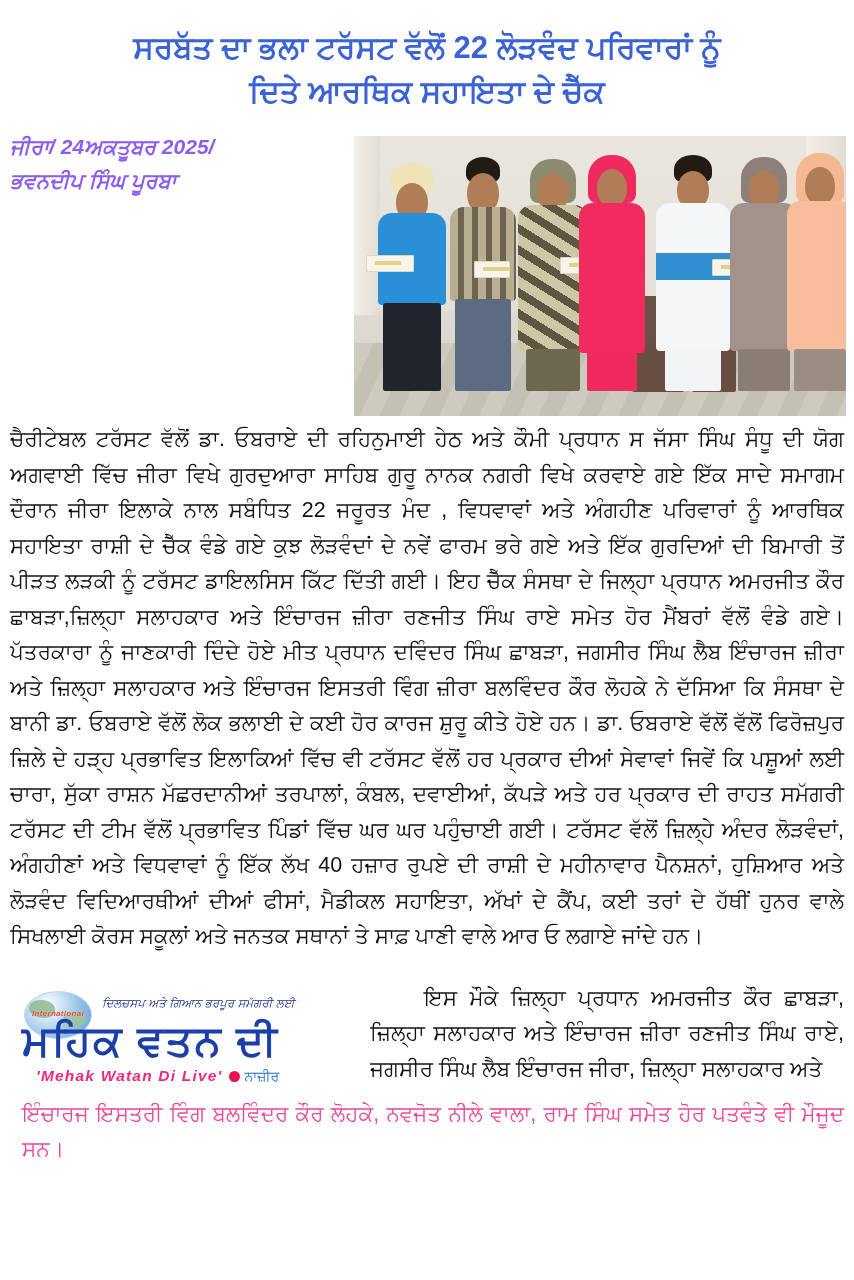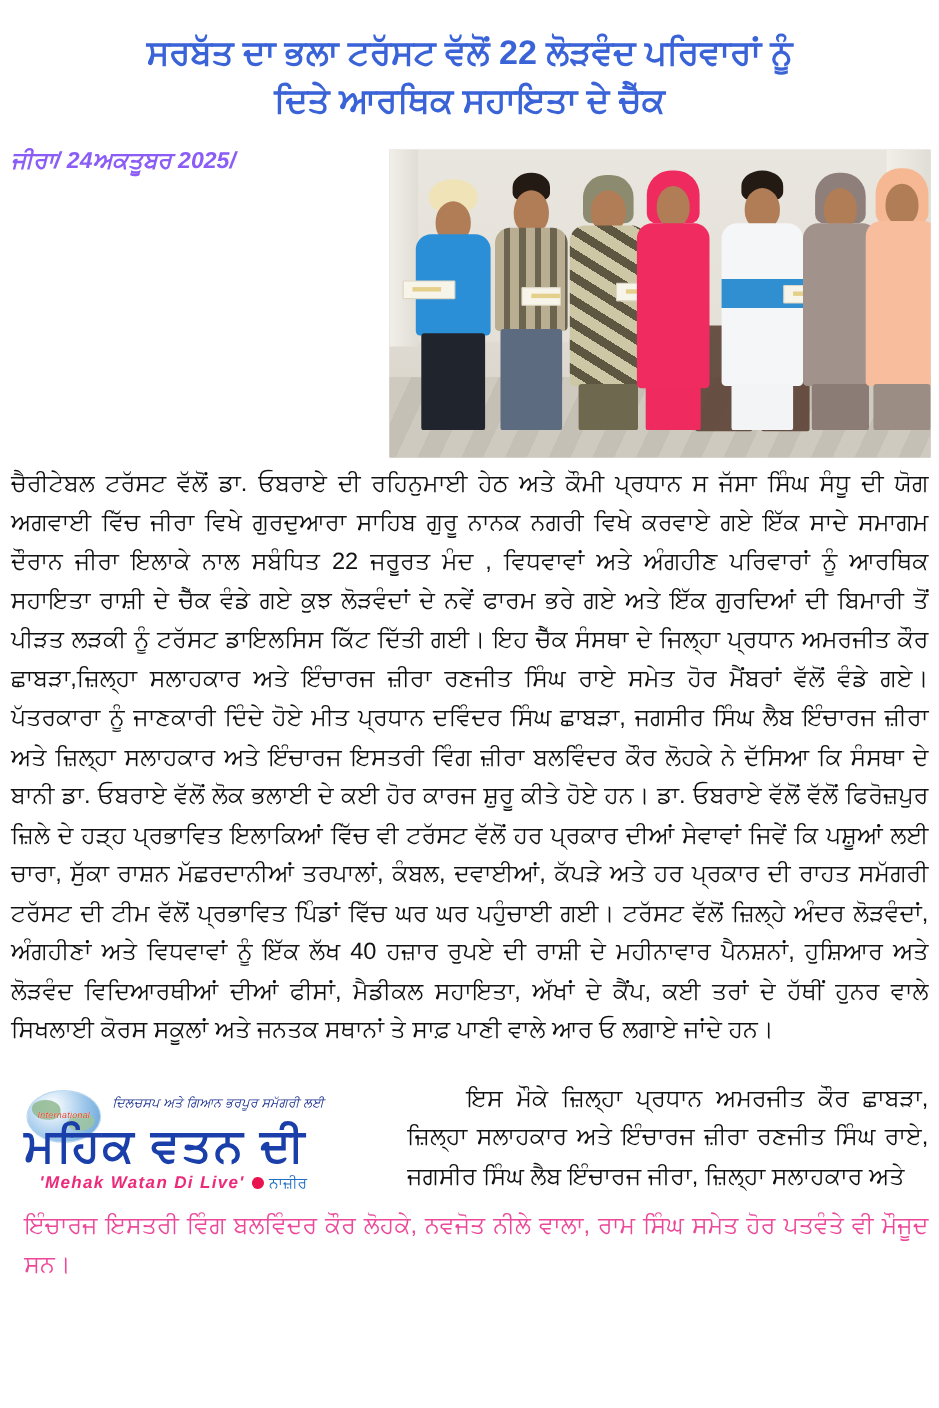--- a/index.html
+++ b/index.html
@@ -140,21 +140,21 @@
     background: #9ec49a;
     border-radius: 55% 45% 60% 40%;
     opacity: .8;
   }
   .logo-globe-text {
     position: absolute;
     left: 0; right: 0;
     top: 17px;
     text-align: center;
     font-size: 8px;
-    font-weight: normal;
+    font-weight: bold;
     font-style: italic;
     color: #e2442a;
     letter-spacing: .3px;
     z-index: 3;
     text-shadow: 0 0 1px #fff;
   }
 
   .logo-tagline {
     position: absolute;
     left: 84px;
@@ -383,20 +383,21 @@
       <div class="person" style="left:430px;width:72px;height:238px;">
         <div class="p-dupatta" style="top:0;width:48px;height:50px;background:#f6b893;"></div>
         <div class="p-head" style="top:14px;width:30px;height:38px;"></div>
         <div class="p-body" style="top:48px;width:66px;height:150px;background:#f7bd9c;"></div>
         <div class="p-legs" style="top:196px;width:52px;height:42px;background:#9b8d84;"></div>
       </div>
     </div>
 
     <div class="byline">
       <span>ਜੀਰਾ/ 24ਅਕਤੂਬਰ 2025/</span>
+      <span>ਭਵਨਦੀਪ ਸਿੰਘ ਪੂਰਬਾ</span>
     </div>
 
   </div>
 
   <div class="body-text">ਚੈਰੀਟੇਬਲ ਟਰੱਸਟ ਵੱਲੋਂ ਡਾ. ਓਬਰਾਏ ਦੀ ਰਹਿਨੁਮਾਈ ਹੇਠ ਅਤੇ ਕੌਮੀ ਪ੍ਰਧਾਨ ਸ ਜੱਸਾ ਸਿੰਘ ਸੰਧੂ ਦੀ ਯੋਗ ਅਗਵਾਈ ਵਿੱਚ ਜੀਰਾ ਵਿਖੇ ਗੁਰਦੁਆਰਾ ਸਾਹਿਬ ਗੁਰੂ ਨਾਨਕ ਨਗਰੀ ਵਿਖੇ ਕਰਵਾਏ ਗਏ ਇੱਕ ਸਾਦੇ ਸਮਾਗਮ ਦੌਰਾਨ ਜੀਰਾ ਇਲਾਕੇ ਨਾਲ ਸਬੰਧਿਤ 22 ਜਰੂਰਤ ਮੰਦ , ਵਿਧਵਾਵਾਂ ਅਤੇ ਅੰਗਹੀਣ ਪਰਿਵਾਰਾਂ ਨੂੰ ਆਰਥਿਕ ਸਹਾਇਤਾ ਰਾਸ਼ੀ ਦੇ ਚੈੱਕ ਵੰਡੇ ਗਏ ਕੁਝ ਲੋੜਵੰਦਾਂ ਦੇ ਨਵੇਂ ਫਾਰਮ ਭਰੇ ਗਏ ਅਤੇ ਇੱਕ ਗੁਰਦਿਆਂ ਦੀ ਬਿਮਾਰੀ ਤੋਂ ਪੀੜਤ ਲੜਕੀ ਨੂੰ ਟਰੱਸਟ ਡਾਇਲਸਿਸ ਕਿੱਟ ਦਿੱਤੀ ਗਈ। ਇਹ ਚੈੱਕ ਸੰਸਥਾ ਦੇ ਜਿਲ੍ਹਾ ਪ੍ਰਧਾਨ ਅਮਰਜੀਤ ਕੌਰ ਛਾਬੜਾ,ਜ਼ਿਲ੍ਹਾ ਸਲਾਹਕਾਰ ਅਤੇ ਇੰਚਾਰਜ ਜ਼ੀਰਾ ਰਣਜੀਤ ਸਿੰਘ ਰਾਏ ਸਮੇਤ ਹੋਰ ਮੈਂਬਰਾਂ ਵੱਲੋਂ ਵੰਡੇ ਗਏ। ਪੱਤਰਕਾਰਾ ਨੂੰ ਜਾਣਕਾਰੀ ਦਿੰਦੇ ਹੋਏ ਮੀਤ ਪ੍ਰਧਾਨ ਦਵਿੰਦਰ ਸਿੰਘ ਛਾਬੜਾ, ਜਗਸੀਰ ਸਿੰਘ ਲੈਬ ਇੰਚਾਰਜ ਜ਼ੀਰਾ ਅਤੇ ਜ਼ਿਲ੍ਹਾ ਸਲਾਹਕਾਰ ਅਤੇ ਇੰਚਾਰਜ ਇਸਤਰੀ ਵਿੰਗ ਜ਼ੀਰਾ ਬਲਵਿੰਦਰ ਕੌਰ ਲੋਹਕੇ ਨੇ ਦੱਸਿਆ ਕਿ ਸੰਸਥਾ ਦੇ ਬਾਨੀ ਡਾ. ਓਬਰਾਏ ਵੱਲੋਂ ਲੋਕ ਭਲਾਈ ਦੇ ਕਈ ਹੋਰ ਕਾਰਜ ਸ਼ੁਰੂ ਕੀਤੇ ਹੋਏ ਹਨ। ਡਾ. ਓਬਰਾਏ ਵੱਲੋਂ ਵੱਲੋਂ ਫਿਰੋਜ਼ਪੁਰ ਜ਼ਿਲੇ ਦੇ ਹੜ੍ਹ ਪ੍ਰਭਾਵਿਤ ਇਲਾਕਿਆਂ ਵਿੱਚ ਵੀ ਟਰੱਸਟ ਵੱਲੋਂ ਹਰ ਪ੍ਰਕਾਰ ਦੀਆਂ ਸੇਵਾਵਾਂ ਜਿਵੇਂ ਕਿ ਪਸ਼ੂਆਂ ਲਈ ਚਾਰਾ, ਸੁੱਕਾ ਰਾਸ਼ਨ ਮੱਛਰਦਾਨੀਆਂ ਤਰਪਾਲਾਂ, ਕੰਬਲ, ਦਵਾਈਆਂ, ਕੱਪੜੇ ਅਤੇ ਹਰ ਪ੍ਰਕਾਰ ਦੀ ਰਾਹਤ ਸਮੱਗਰੀ ਟਰੱਸਟ ਦੀ ਟੀਮ ਵੱਲੋਂ ਪ੍ਰਭਾਵਿਤ ਪਿੰਡਾਂ ਵਿੱਚ ਘਰ ਘਰ ਪਹੁੰਚਾਈ ਗਈ। ਟਰੱਸਟ ਵੱਲੋਂ ਜ਼ਿਲ੍ਹੇ ਅੰਦਰ ਲੋੜਵੰਦਾਂ, ਅੰਗਹੀਣਾਂ ਅਤੇ ਵਿਧਵਾਵਾਂ ਨੂੰ ਇੱਕ ਲੱਖ 40 ਹਜ਼ਾਰ ਰੁਪਏ ਦੀ ਰਾਸ਼ੀ ਦੇ ਮਹੀਨਾਵਾਰ ਪੈਨਸ਼ਨਾਂ, ਹੁਸ਼ਿਆਰ ਅਤੇ ਲੋੜਵੰਦ ਵਿਦਿਆਰਥੀਆਂ ਦੀਆਂ ਫੀਸਾਂ, ਮੈਡੀਕਲ ਸਹਾਇਤਾ, ਅੱਖਾਂ ਦੇ ਕੈਂਪ, ਕਈ ਤਰਾਂ ਦੇ ਹੱਥੀਂ ਹੁਨਰ ਵਾਲੇ ਸਿਖਲਾਈ ਕੋਰਸ ਸਕੂਲਾਂ ਅਤੇ ਜਨਤਕ ਸਥਾਨਾਂ ਤੇ ਸਾਫ਼ ਪਾਣੀ ਵਾਲੇ ਆਰ ਓ ਲਗਾਏ ਜਾਂਦੇ ਹਨ।</div>
 
   <div class="bottom-block">
 
     <div class="logo">
       <div class="logo-globe">

